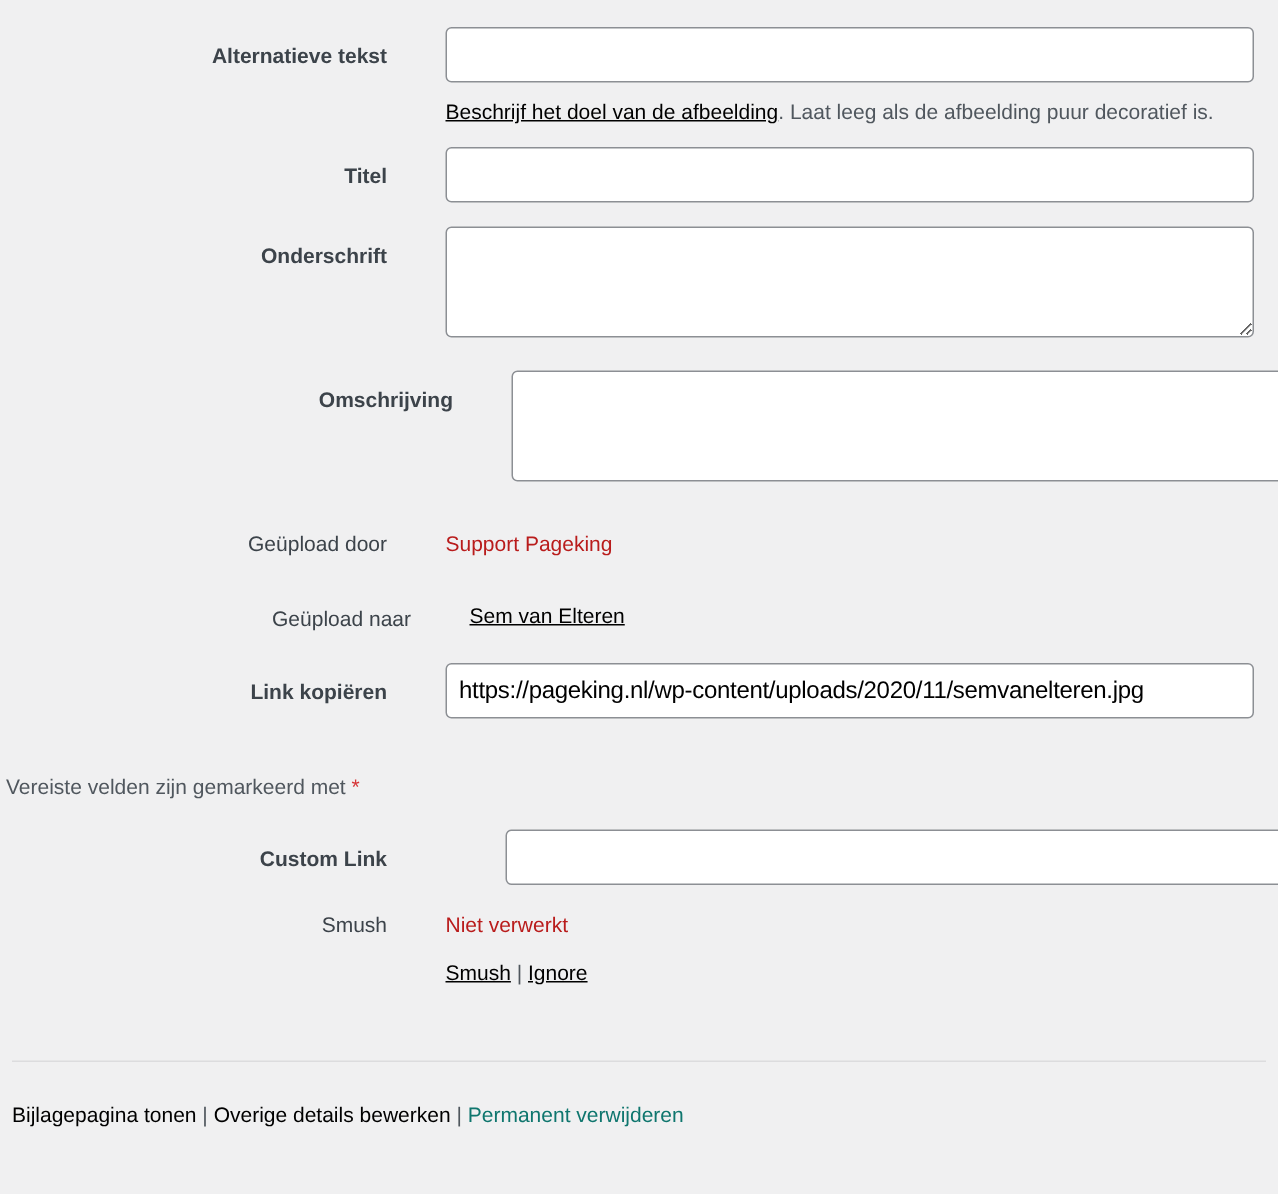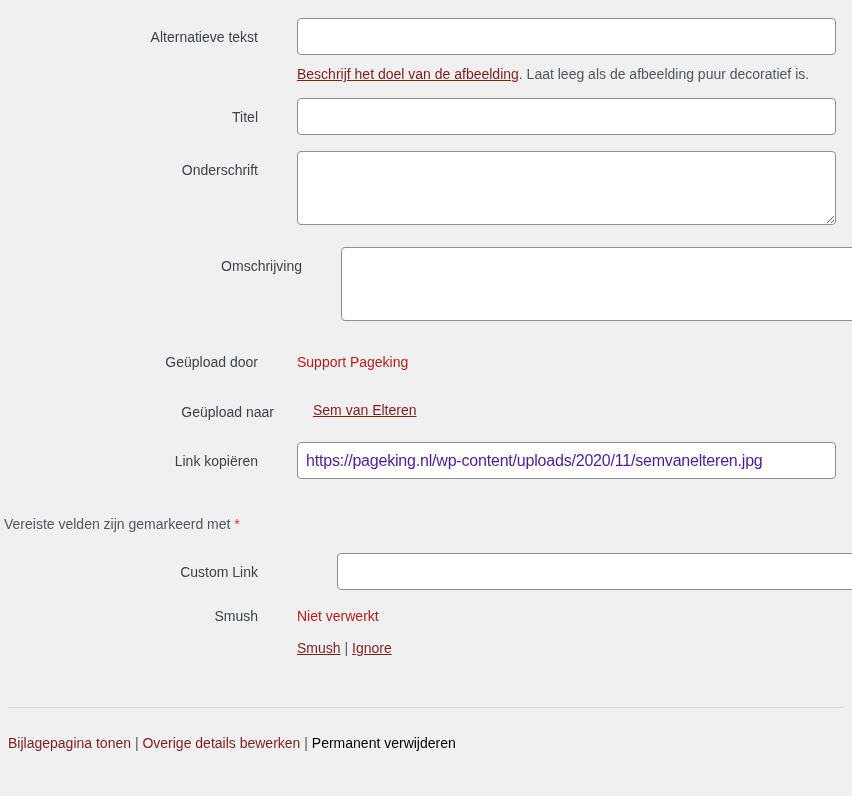--- a/index.html
+++ b/index.html
@@ -14,46 +14,46 @@
   .panel { padding-top: 18px; }
 
   .field-row { display: flex; align-items: flex-start; }
   .field-label {
     width: 258px;
     flex-shrink: 0;
     text-align: right;
     color: #3c434a;
     line-height: 20px;
   }
-  .field-label.pad { padding-top: 9px; }
+  .field-label.pad { padding-top: 9px; font-weight: bold; }
   .field-content { margin-left: 39px; width: 539px; }
 
   input.text-input, textarea.text-area {
     width: 539px;
     border: 1px solid #8c8f94;
     border-radius: 4px;
     background: #fff;
     font-family: "Liberation Sans", "DejaVu Sans", sans-serif;
     font-size: 14px;
-    color: #4c1d95;
+    color: #000000;
     padding: 0 8px;
     outline: none;
   }
   input.text-input { height: 37px; }
   textarea.text-area { height: 74px; padding: 6px 8px; resize: both; }
   input.url-input { font-size: 16px; letter-spacing: -0.2px; white-space: nowrap; overflow: hidden; }
 
   .help-text {
     margin-top: 7px;
     width: 539px;
     line-height: 24px;
     color: #50575e;
   }
   a, .link {
-    color: #7f1d1d;
+    color: #000000;
     text-decoration: underline;
     cursor: pointer;
   }
   .plain-text { line-height: 20px; color: #b91c1c; }
 
   .row-alt      { margin-top: 0; }
   .row-titel    { margin-top: 12px; }
   .row-onder    { margin-top: 16px; }
   .row-omsch    { margin-top: 19px; margin-left: 44px; }
   .row-door     { margin-top: 28px; align-items: center; }
@@ -68,21 +68,21 @@
 
   .footer-divider {
     margin: 49px 8px 0 8px;
     border: none;
     border-top: 1px solid #dcdcde;
     height: 0;
   }
   .footer-links { margin-top: 25px; padding-left: 8px; line-height: 20px; }
   .footer-links a { text-decoration: none; }
   .footer-links .sep { color: #50575e; }
-  .footer-links .danger { color: #000000; }
+  .footer-links .danger { color: #0f766e; }
 </style>
 </head>
 <body>
 
 <div class="panel">
 
   <div class="field-row row-alt">
     <div class="field-label pad">Alternatieve tekst</div>
     <div class="field-content">
       <input class="text-input" type="text" value="" style="">

